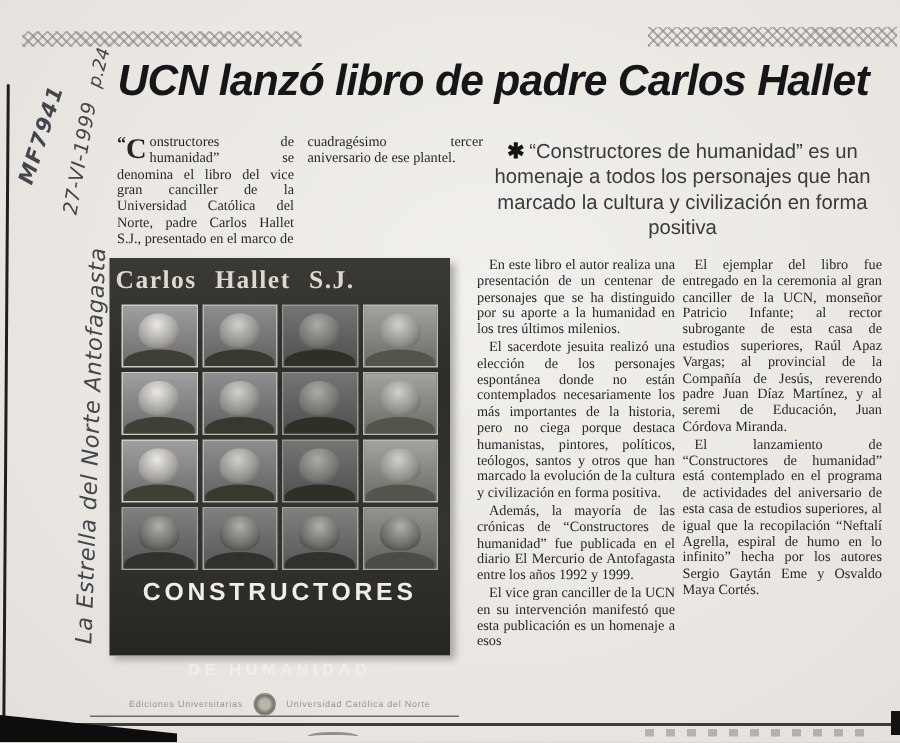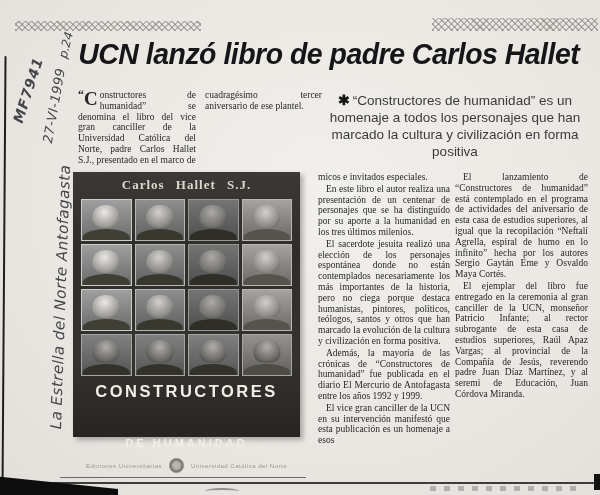--- a/index.html
+++ b/index.html
@@ -46,22 +46,22 @@
   .col3{left:318px;top:172px;width:132px;}
   .col4{left:455px;top:172px;width:133px;}
   
   .pull-quote{position:absolute;left:322px;top:92px;width:266px;text-align:center;
     font-family:"Liberation Sans",sans-serif;font-size:13.5px;line-height:17px;color:#3a3a3e;}
   .pq-star{font-size:14px;font-weight:bold;color:#141414;margin-right:3px;}
   
   .cover{position:absolute;left:73px;top:172px;width:227px;height:265px;
     background:linear-gradient(180deg,#3a3936 0%,#2e2d2a 30%,#343330 70%,#262522 100%);
     box-shadow:3px 3px 5px rgba(40,40,40,.35);}
-  .cover-author{margin:5px 4px 0;text-align:center;font-family:"Liberation Serif",serif;
-    font-weight:bold;font-size:13px;letter-spacing:1px;word-spacing:7px;color:#ded9cc;}
+  .cover-author{margin:5px 4px 0;font-family:"Liberation Serif",serif;
+    font-weight:bold;font-size:17px;letter-spacing:1px;word-spacing:7px;color:#ded9cc;}
   .grid{display:grid;grid-template-columns:repeat(4,1fr);gap:3px;margin:6px 8px 0;}
   .portrait{position:relative;height:40px;overflow:hidden;border:1px solid #b9b7b2;
     background:linear-gradient(#8e8e8e,#5f5f5f);}
   .portrait::before{content:"";position:absolute;left:50%;top:12%;width:56%;height:58%;
     transform:translateX(-50%);border-radius:48% 48% 42% 42%;
     background:radial-gradient(circle at 45% 32%, #d2d0cc, #908e8a 62%, #57554f 95%);}
   .portrait::after{content:"";position:absolute;left:50%;bottom:-14%;width:96%;height:42%;
     transform:translateX(-50%);border-radius:50% 50% 0 0;background:#39382f;}
   .portrait:nth-child(4n+1){filter:brightness(1.12);}
   .portrait:nth-child(4n+3){filter:brightness(.82);}
@@ -138,29 +138,28 @@
     <div class="cover-footer">
       <span>Ediciones Universitarias</span>
       <span class="pub-logo"></span>
       <span>Universidad Católica del Norte</span>
     </div>
   </div>
 
   <div class="caption-rule"></div>
 
   <div class="col col3">
-    <p class="first">micos e invitados especiales.</p>
     <p>En este libro el autor realiza una presentación de un centenar de personajes que se ha distinguido por su aporte a la humanidad en los tres últimos milenios.</p>
     <p>El sacerdote jesuita realizó una elección de los personajes espontánea donde no están contemplados necesariamente los más importantes de la historia, pero no ciega porque destaca humanistas, pintores, políticos, teólogos, santos y otros que han marcado la evolución de la cultura y civilización en forma positiva.</p>
     <p>Además, la mayoría de las crónicas de “Constructores de humanidad” fue publicada en el diario El Mercurio de Antofagasta entre los años 1992 y 1999.</p>
     <p>El vice gran canciller de la UCN en su intervención manifestó que esta publicación es un homenaje a esos</p>
   </div>
   <div class="col col4">
+    <p>El ejemplar del libro fue entregado en la ceremonia al gran canciller de la UCN, monseñor Patricio Infante; al rector subrogante de esta casa de estudios superiores, Raúl Apaz Vargas; al provincial de la Compañía de Jesús, reverendo padre Juan Díaz Martínez, y al seremi de Educación, Juan Córdova Miranda.</p>
     <p>El lanzamiento de “Constructores de humanidad” está contemplado en el programa de actividades del aniversario de esta casa de estudios superiores, al igual que la recopilación “Neftalí Agrella, espiral de humo en lo infinito” hecha por los autores Sergio Gaytán Eme y Osvaldo Maya Cortés.</p>
-    <p>El ejemplar del libro fue entregado en la ceremonia al gran canciller de la UCN, monseñor Patricio Infante; al rector subrogante de esta casa de estudios superiores, Raúl Apaz Vargas; al provincial de la Compañía de Jesús, reverendo padre Juan Díaz Martínez, y al seremi de Educación, Juan Córdova Miranda.</p>
   </div>
 
   <div class="bottom-rule"></div>
   <div class="cutoff-marks"></div>
   <div class="cutoff-squiggle"></div>
   <div class="edge-line"></div>
   <div class="corner-wedge"></div>
   <div class="right-mark"></div>
 
 </div>

